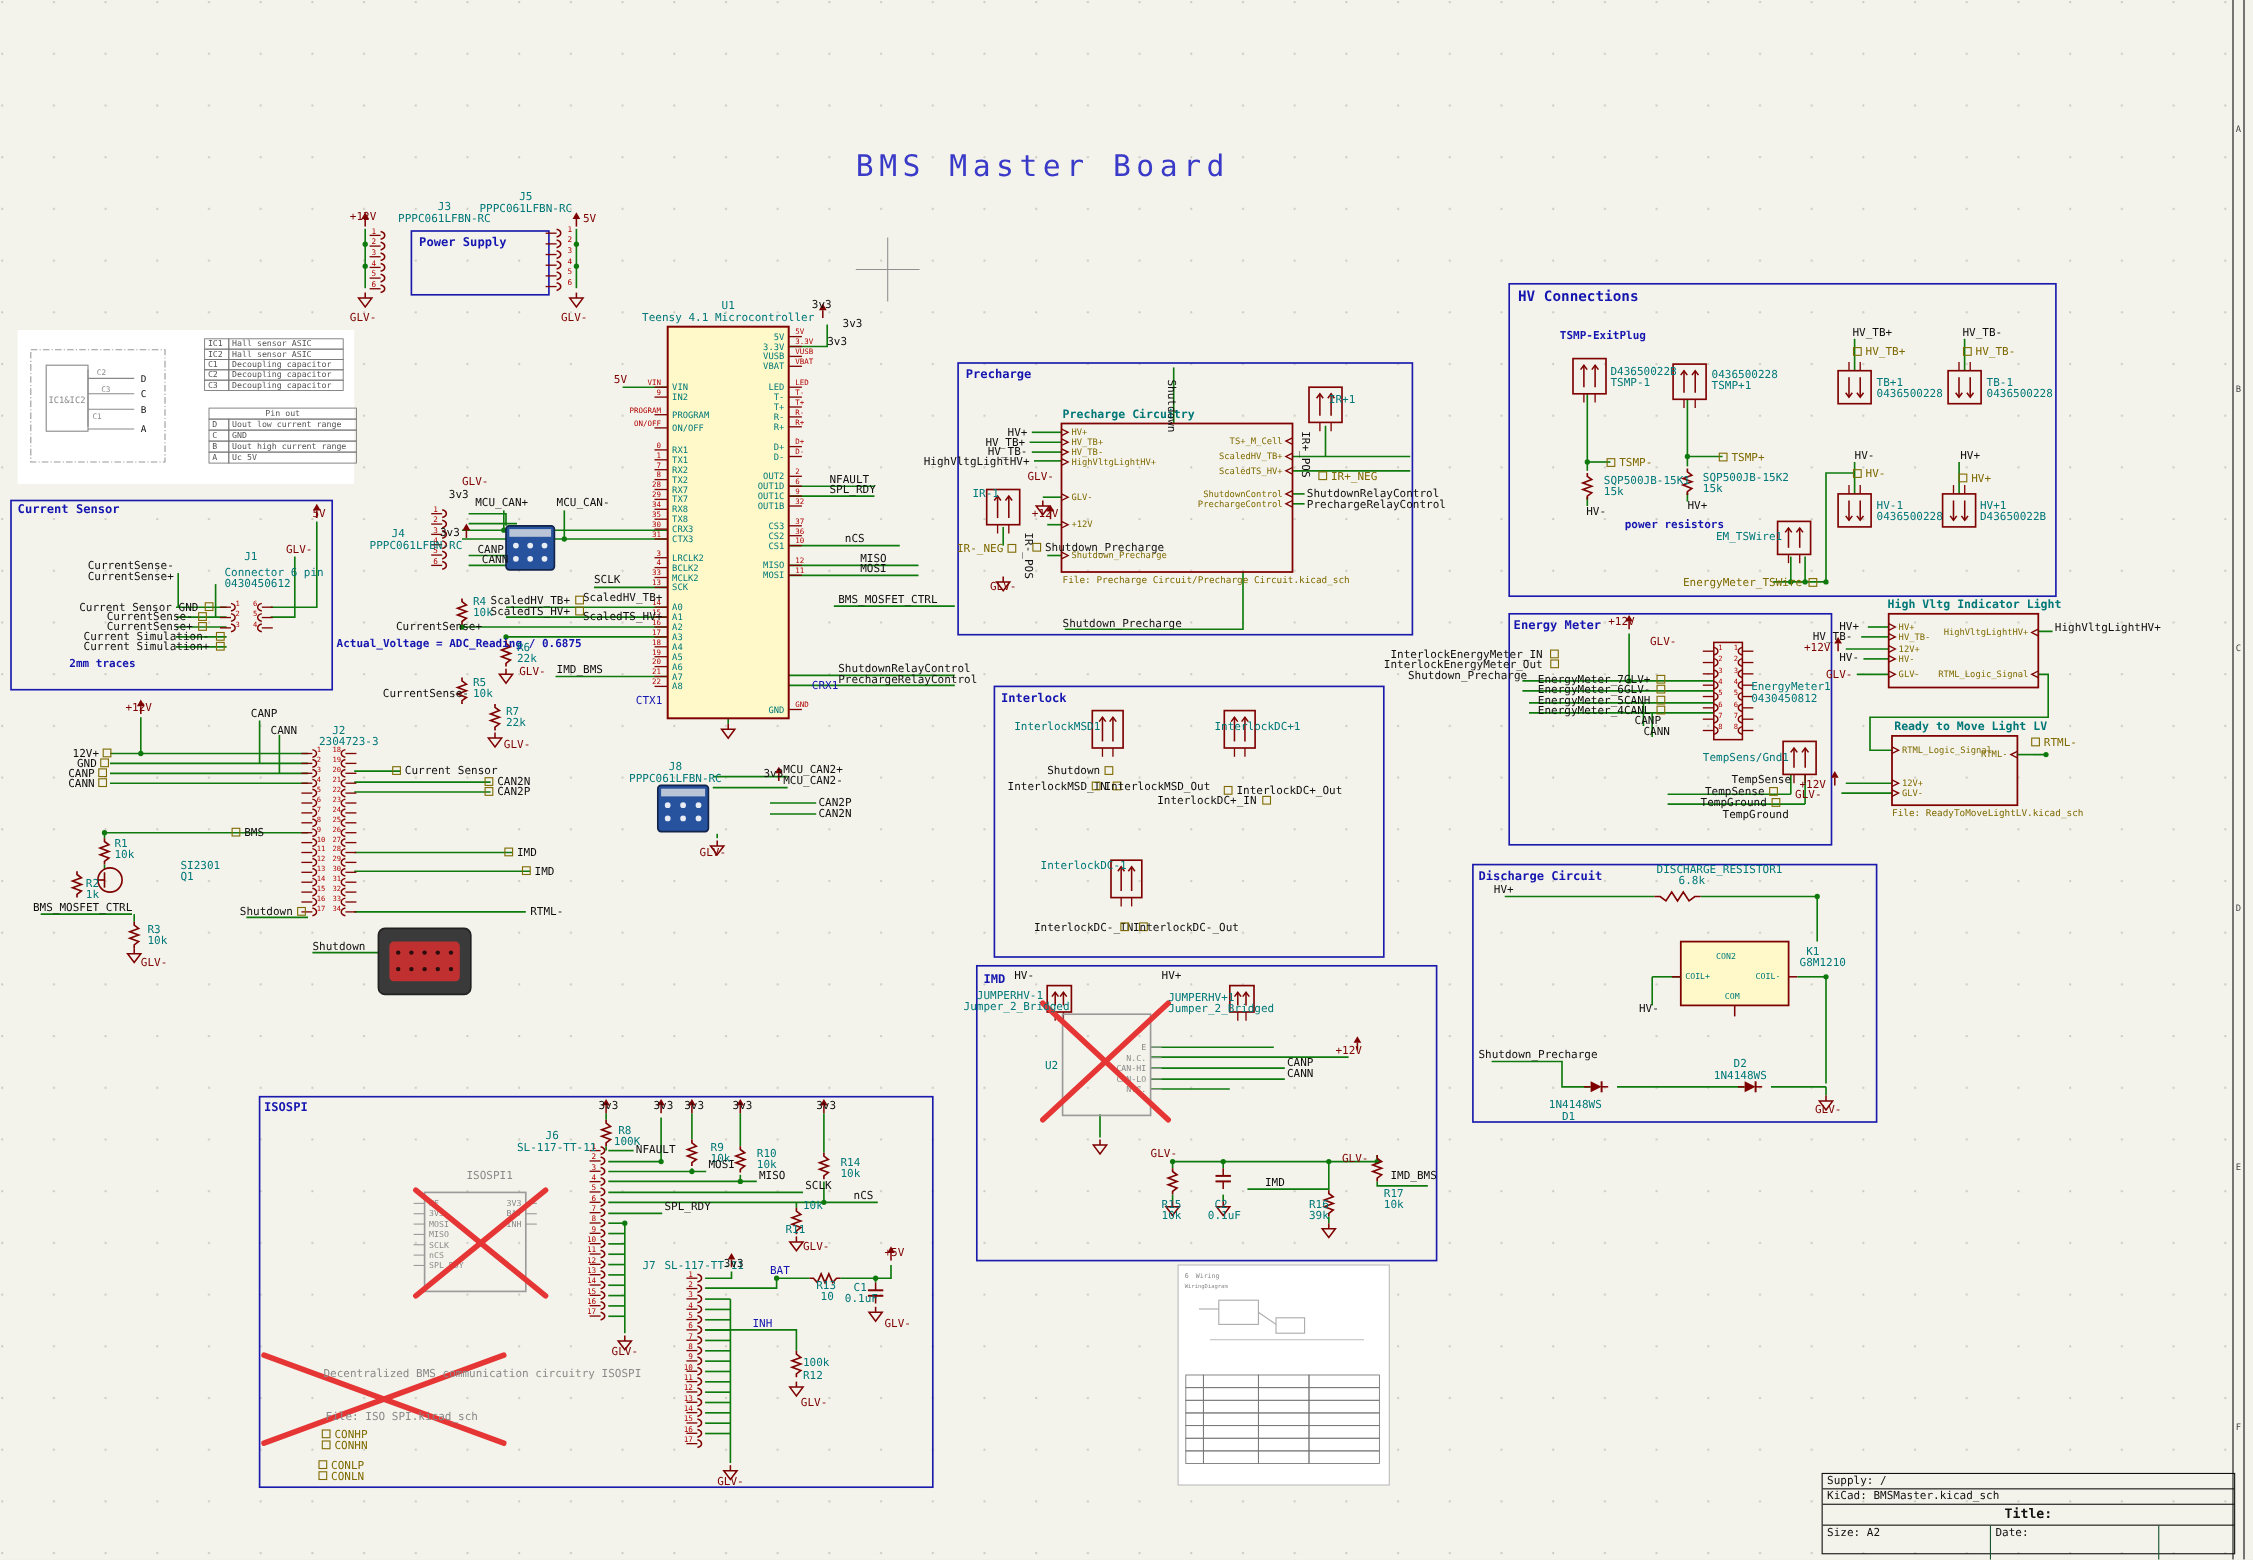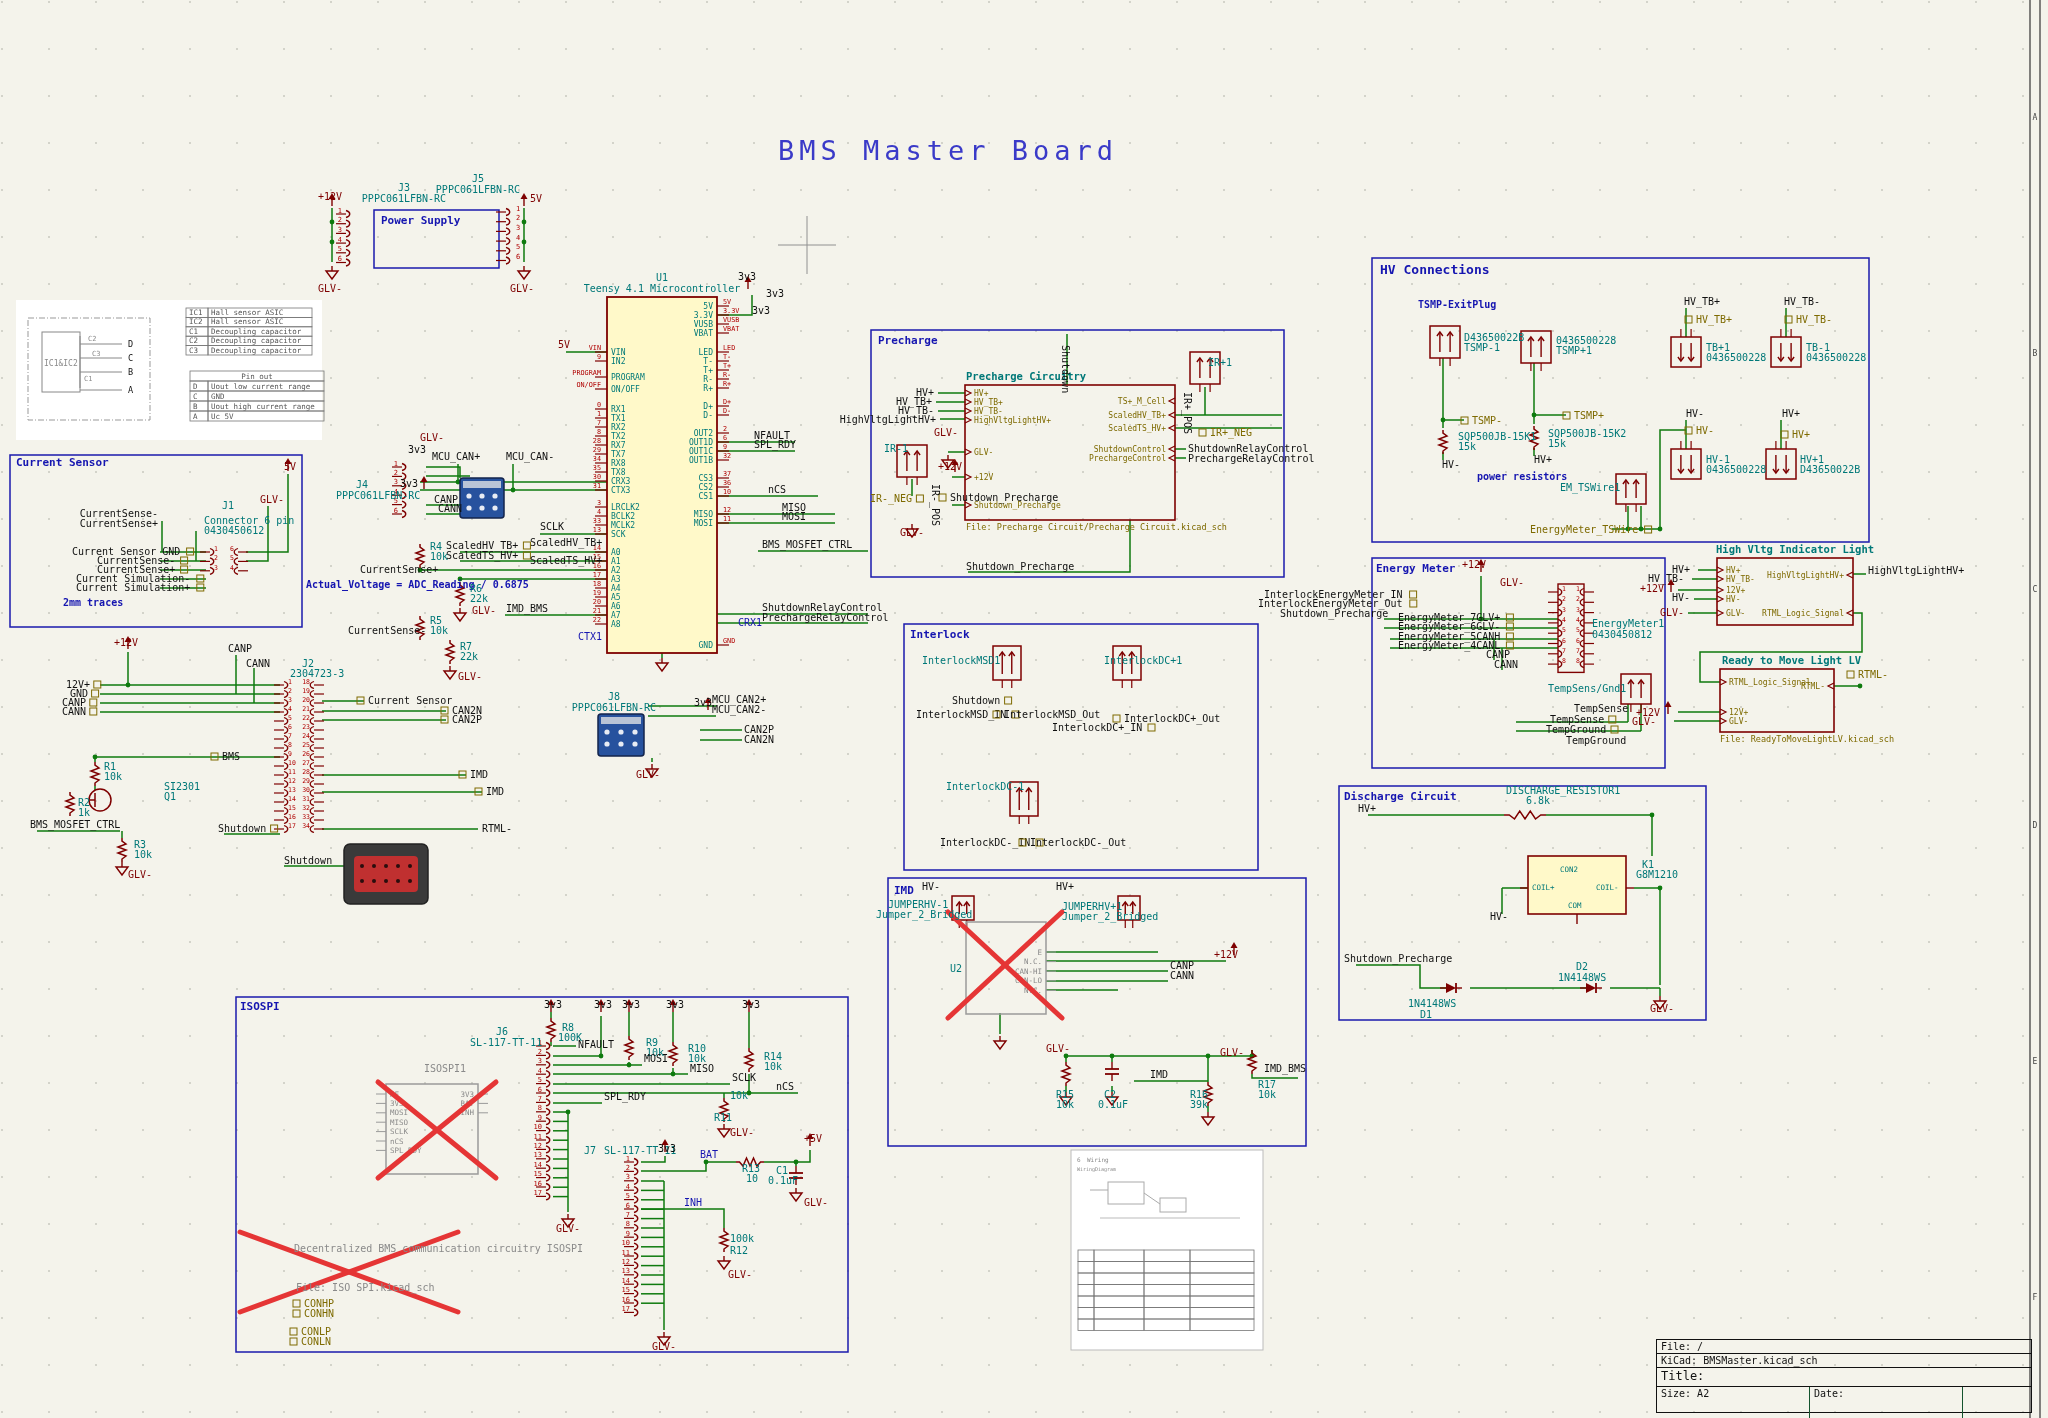--- a/index.html
+++ b/index.html
@@ -5,21 +5,21 @@
   html,body{margin:0;padding:0;background:#e8e8e2;}
   .page{position:relative;width:2048px;height:1418px;background:#F4F3EB;overflow:hidden;
         font-family:"DejaVu Sans Mono",monospace;}
   svg text{font-family:"DejaVu Sans Mono",monospace;}
   .titleblock{position:absolute;left:1656px;top:1339px;width:374px;height:72px;
       border:1.5px solid #111;font-size:10px;color:#111;background:transparent;}
   .tb-row{border-bottom:1px solid #111;padding:1px 4px;white-space:nowrap;overflow:hidden;}
   .tb-cols{display:flex;}
   .tb-cols > div{padding:1px 4px;border-right:1px solid #14532d;flex:1;white-space:nowrap;}
   .tb-cols > div:last-child{border-right:none;margin-top:36px;}
-  .tb-title{font-size:12px;font-weight:normal;height:16px;}
+  .tb-title{font-size:12px;font-weight:bold;height:16px;text-align:center;}
 </style>
 </head>
 <body>
 
 <div class="page">
   <svg id="c" width="2048" height="1418" viewBox="0 0 2048 1418">
     <defs>
       <pattern id="griddots" width="47" height="47" patternUnits="userSpaceOnUse">
         <circle cx="2" cy="2" r="1" fill="#C9C8BF"></circle>
       </pattern>
@@ -1493,21 +1493,21 @@
         <text x="2032.5" y="120" font-size="8" fill="#444">A</text>
         <text x="2032.5" y="356" font-size="8" fill="#444">B</text>
         <text x="2032.5" y="592" font-size="8" fill="#444">C</text>
         <text x="2032.5" y="828" font-size="8" fill="#444">D</text>
         <text x="2032.5" y="1064" font-size="8" fill="#444">E</text>
         <text x="2032.5" y="1300" font-size="8" fill="#444">F</text>
       </g>
   </svg>
 
   <div class="titleblock">
-    <div class="tb-row">File: /</div>
+    <div class="tb-row">Supply: /</div>
     <div class="tb-row">KiCad: BMSMaster.kicad_sch</div>
     <div class="tb-row tb-title">Title:</div>
     <div class="tb-cols" style="border-bottom:1px solid #111;">
       <div>Size: A2</div>
       <div>Date:</div>
       <div style="flex:0 0 60px">Rev:</div>
     </div>
     <div class="tb-cols">
       <div>Uout E.D.A. 9.0.5</div>
       <div style="flex:0 0 60px">Id: 1/3</div>

